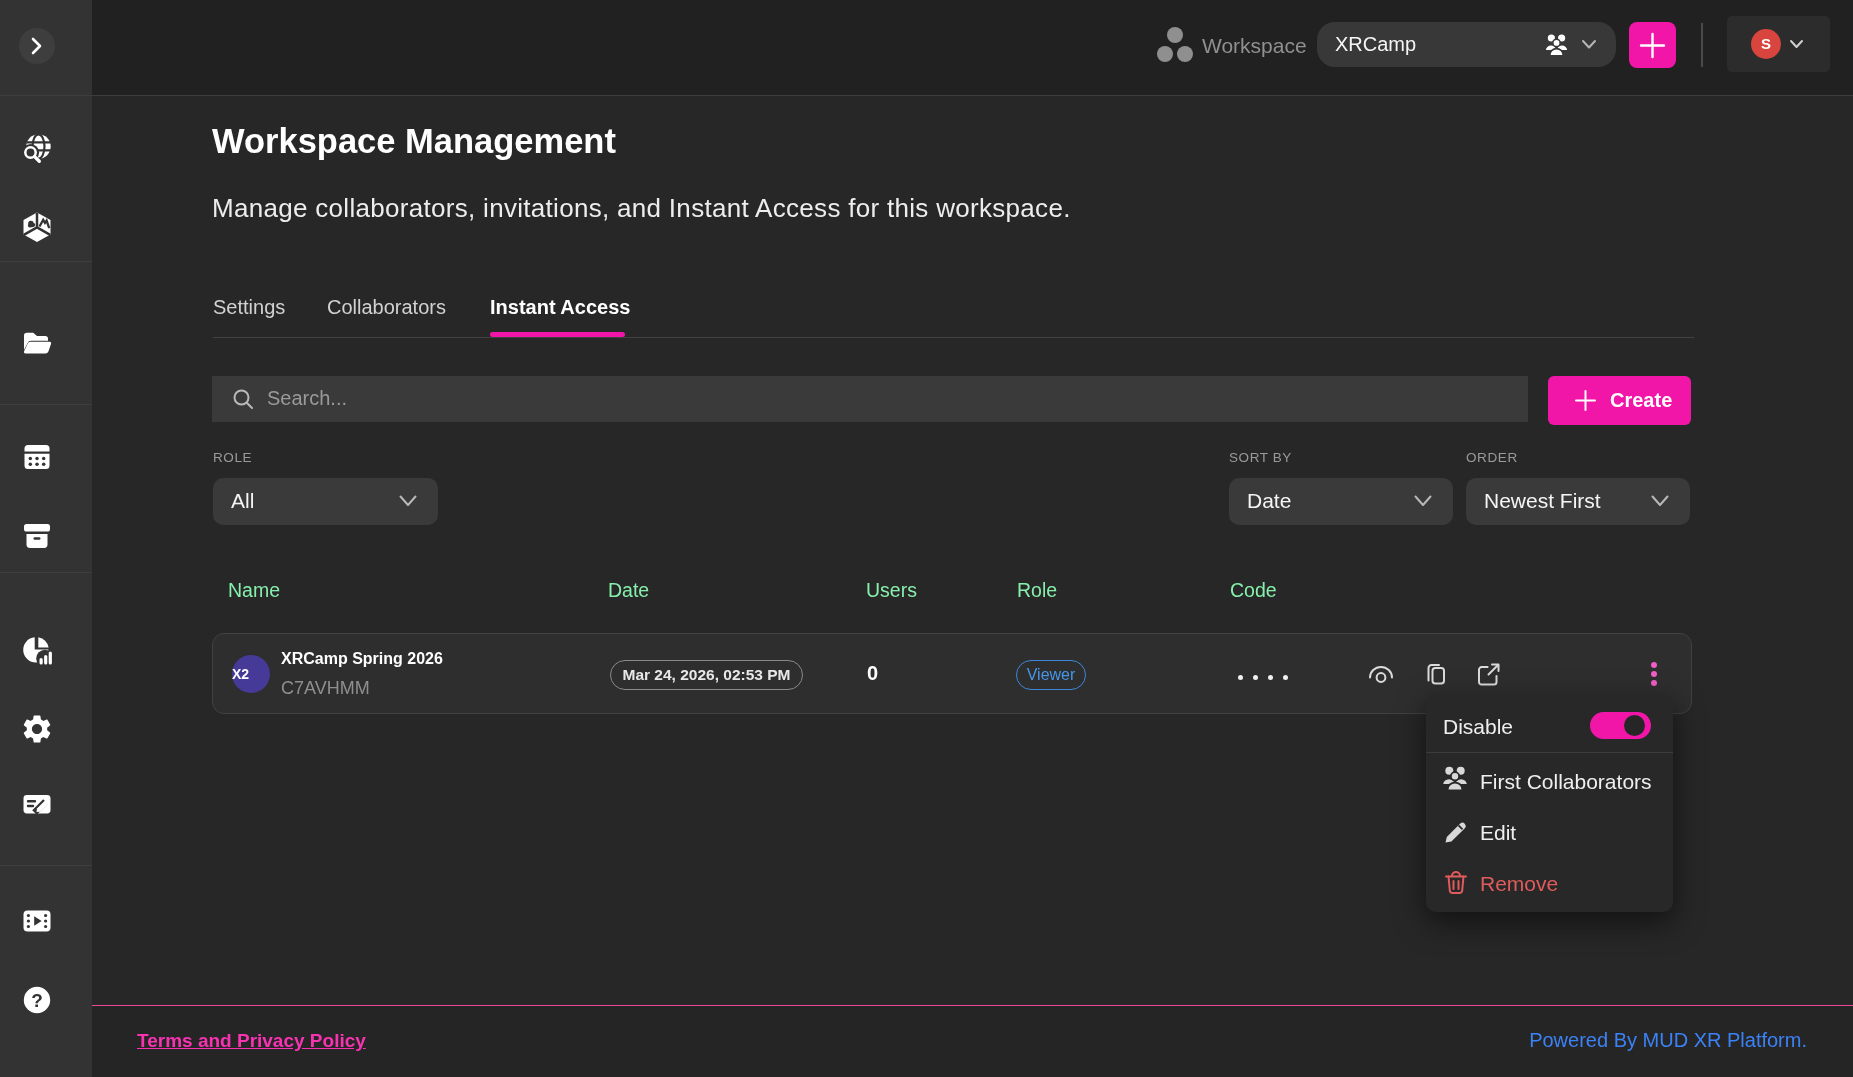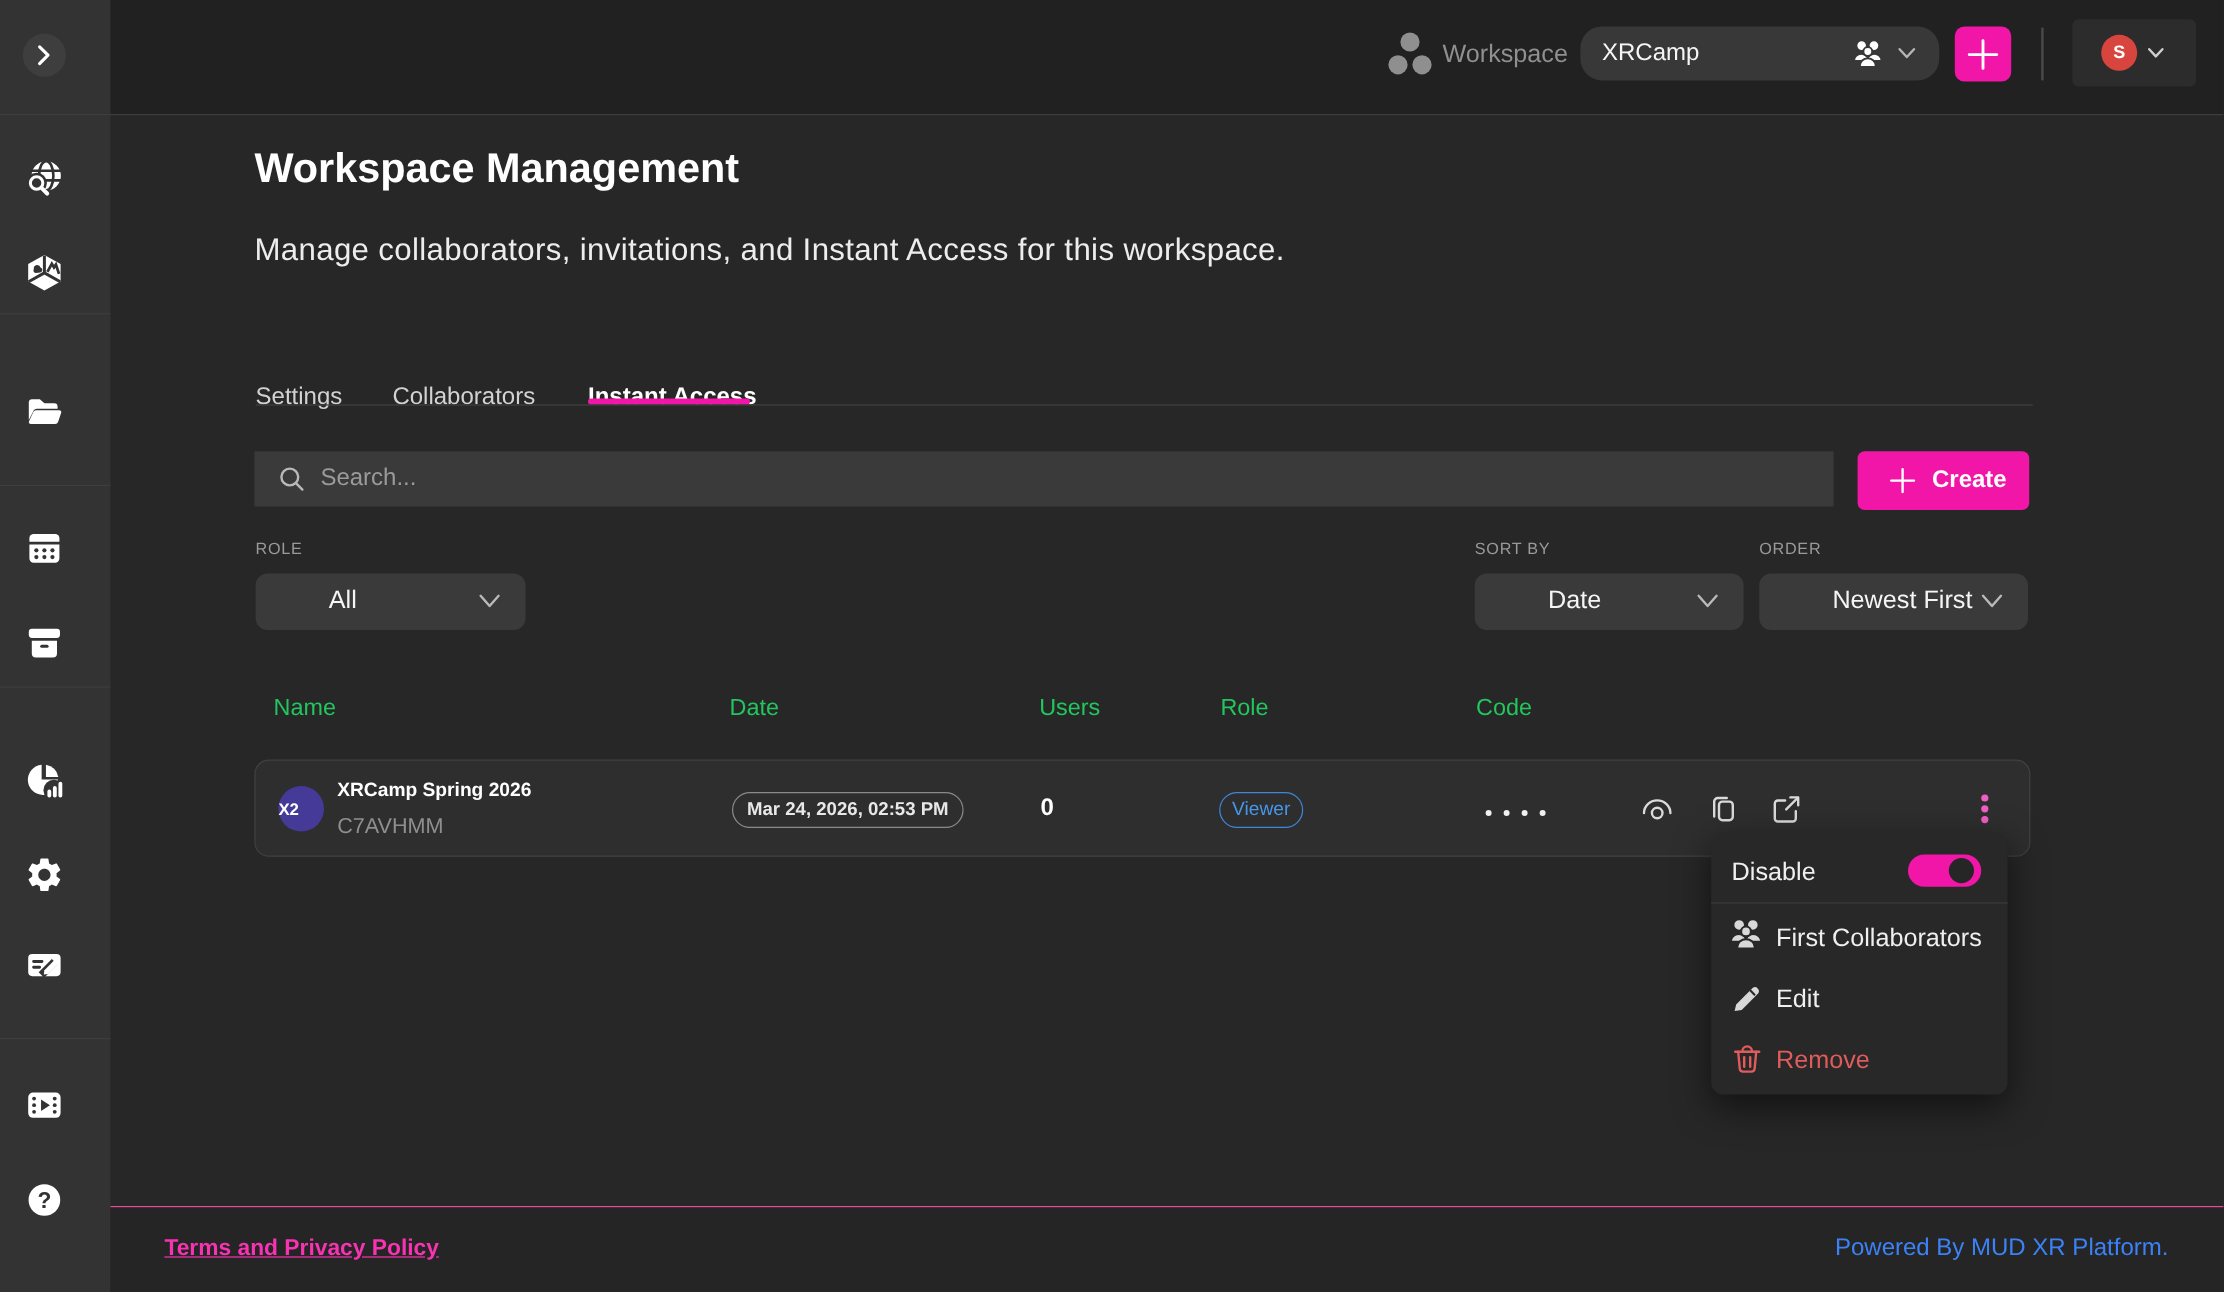--- a/index.html
+++ b/index.html
@@ -13,32 +13,32 @@
 #collbtn { left:19px; top:28px; width:36px; height:36px; border-radius:50%; background:#3e3e3e; }
 #wslabel { color:#909090; font-size:21px; line-height:95px; left:1202px; top:-2px; }
 #wssel { left:1317px; top:22px; width:299px; height:45px; background:#383838; border-radius:18px; }
 #wstext { color:#f5f5f5; font-size:20px; left:18px; top:11px; }
 #plusbtn { left:1629px; top:22px; width:47px; height:46px; background:#f216a8; border-radius:8px; }
 #tbdiv { left:1701px; top:23px; width:2px; height:44px; background:#4a4a4a; }
 #avbox { left:1727px; top:16px; width:103px; height:56px; background:#2c2c2c; border-radius:5px; }
 #avcirc { left:24px; top:13px; width:30px; height:30px; border-radius:50%; background:#d8453e; color:#fff; font-size:15px; font-weight:bold; text-align:center; line-height:30px; }
 h1 { left:212px; top:122px; font-size:34.5px; font-weight:bold; color:#ffffff; letter-spacing:0px; }
 #subtitle { left:212px; top:193px; font-size:26px; letter-spacing:0.3px; color:#ededed; }
-.tab { font-size:20px; color:#d2d2d2; top:296px;margin-top:24px; }
+.tab { font-size:20px; color:#d2d2d2; top:296px; }
 #tab3 { font-weight:bold; color:#ffffff; }
 #tabink { left:490px; top:332px; width:135px; height:5px; border-radius:3px; background:#f216a8; }
 #tabline { left:213px; top:337px; width:1481px; height:1px; background:#414141; }
 #search { left:212px; top:376px; width:1316px; height:46px; background:#3a3a3a; border-radius:1px; }
 #searchtext { left:55px; top:11px; font-size:20px; color:#9a9a9a; }
 #createbtn { left:1548px; top:376px; width:143px; height:49px; background:#f216a8; border-radius:6px; color:#fff; }
 #createtext { left:62px; top:13px; font-size:20px; font-weight:bold; }
 .flabel { font-size:13.5px; color:#9a9a9a; letter-spacing:0.6px; top:450px; }
 .fsel { top:478px; height:47px; background:#3a3a3a; border-radius:10px; }
-.fseltext { font-size:21px; color:#f5f5f5; left:18px; top:11px;margin-left:43px; }
-.th { font-size:19.5px; color:#22c55e; top:579px; }
+.fseltext { font-size:21px; color:#f5f5f5; left:18px; top:11px; }
+.th { font-size:19.5px; color:#86efac; top:579px; }
 #row { left:212px; top:633px; width:1480px; height:81px; background:#2e2e2e; border:1px solid #414141; border-radius:12px; }
 #x2 { left:19px; top:21px; width:38px; height:38px; border-radius:50%; background:#453a97; color:#fff; font-size:14px; font-weight:bold; line-height:38px; }
 #rowname { left:68px; top:16px; font-size:16px; font-weight:bold; color:#fff; }
 #rowcode { left:68px; top:44px; font-size:18px; color:#8f8f8f; }
 #datechip { left:397px; top:26px; width:193px; height:30px; border:1.5px solid #8a8a8a; border-radius:15px; color:#e8e8e8; font-size:15.5px; font-weight:600; text-align:center; line-height:27.5px; }
 #users0 { left:654px; top:28px; font-size:20px; font-weight:bold; color:#fff; width:30px; text-align:left; }
 #viewerchip { left:803px; top:26px; width:70px; height:30px; border:1.5px solid #3e87d8; border-radius:15px; color:#4796e8; font-size:16px; text-align:center; line-height:27px; }
 .codedot { top:41px; width:5px; height:5px; border-radius:50%; background:#f0f0f0; }
 #menu { left:1426px; top:694px; width:247px; height:218px; background:#282828; border-radius:10px; box-shadow:0 10px 30px rgba(0,0,0,0.55); }
 .mitem { font-size:21px; color:#efefef; left:54px; }

